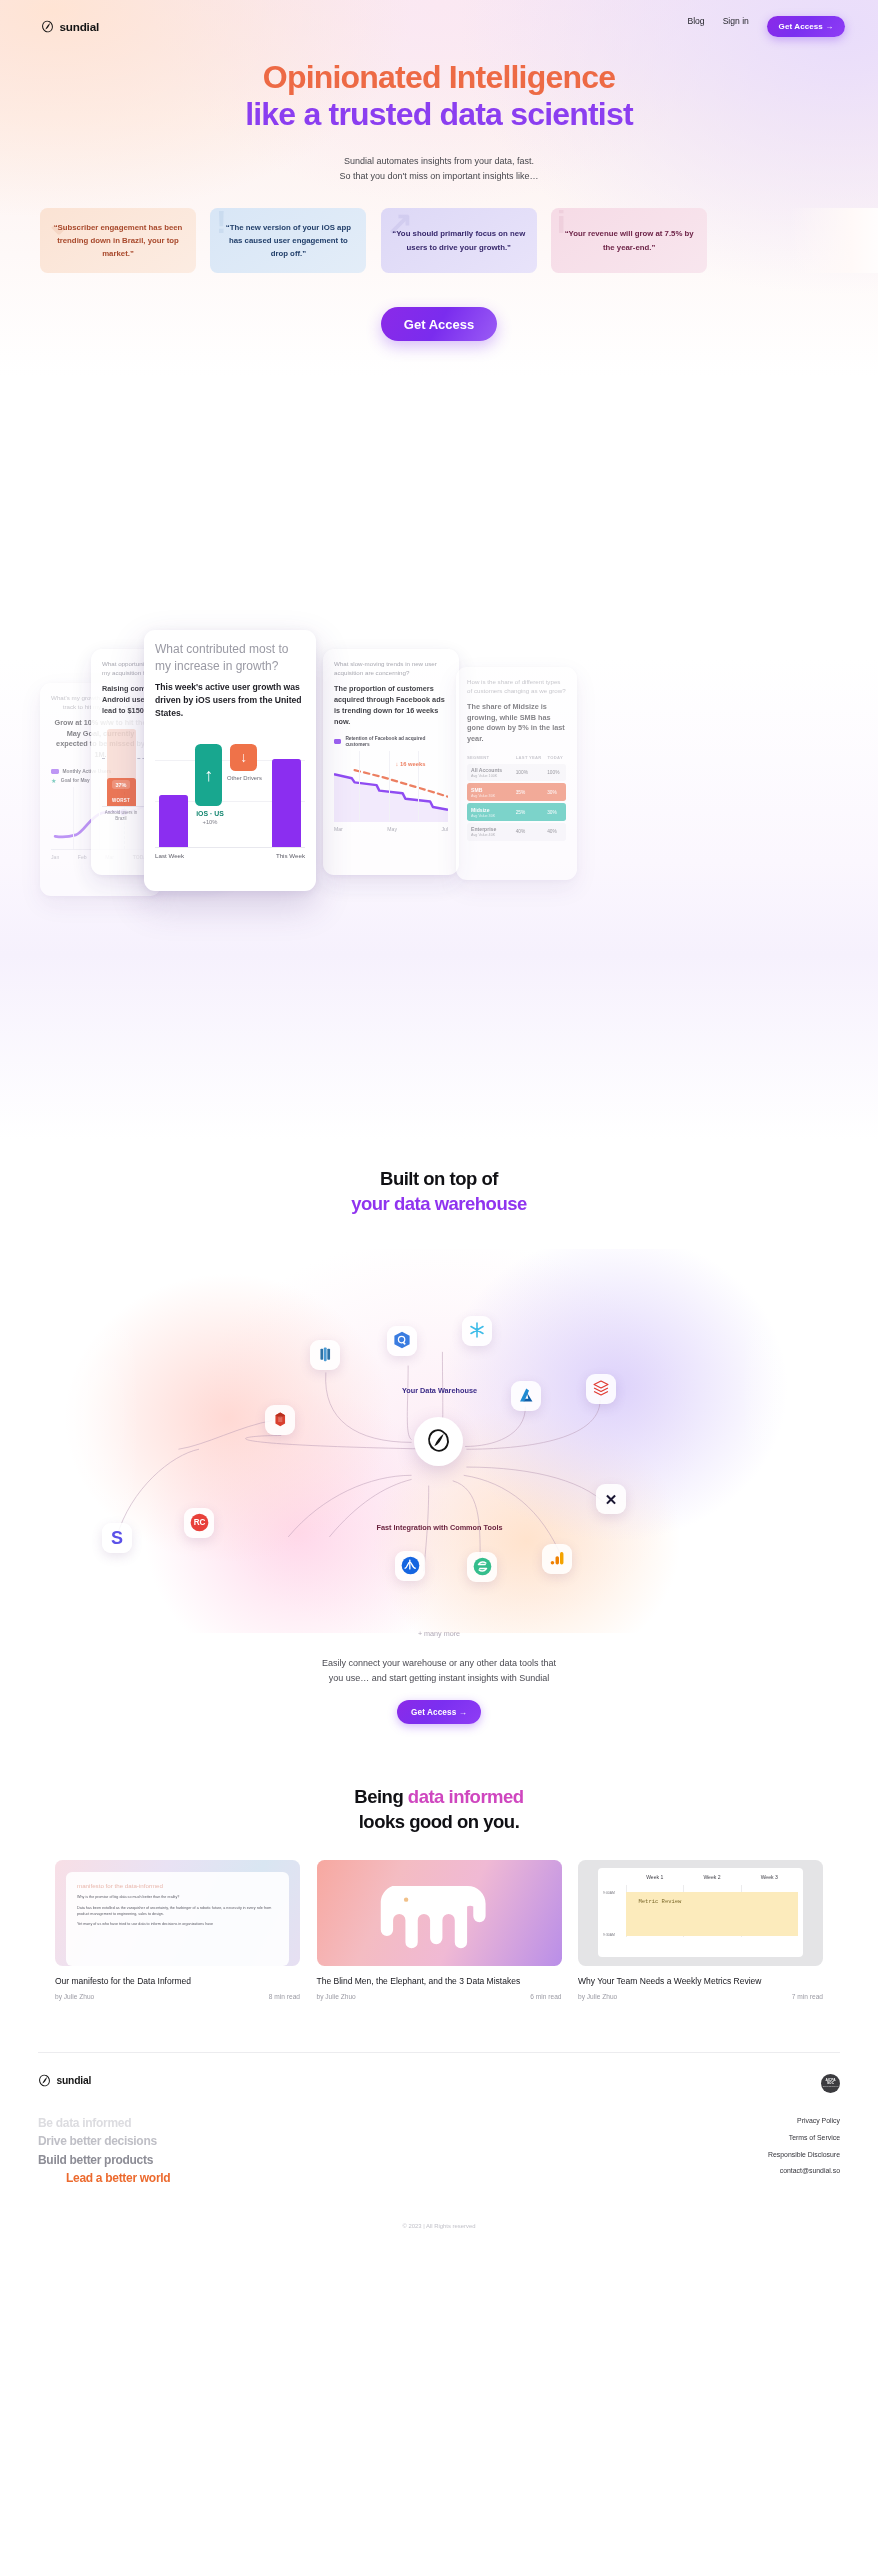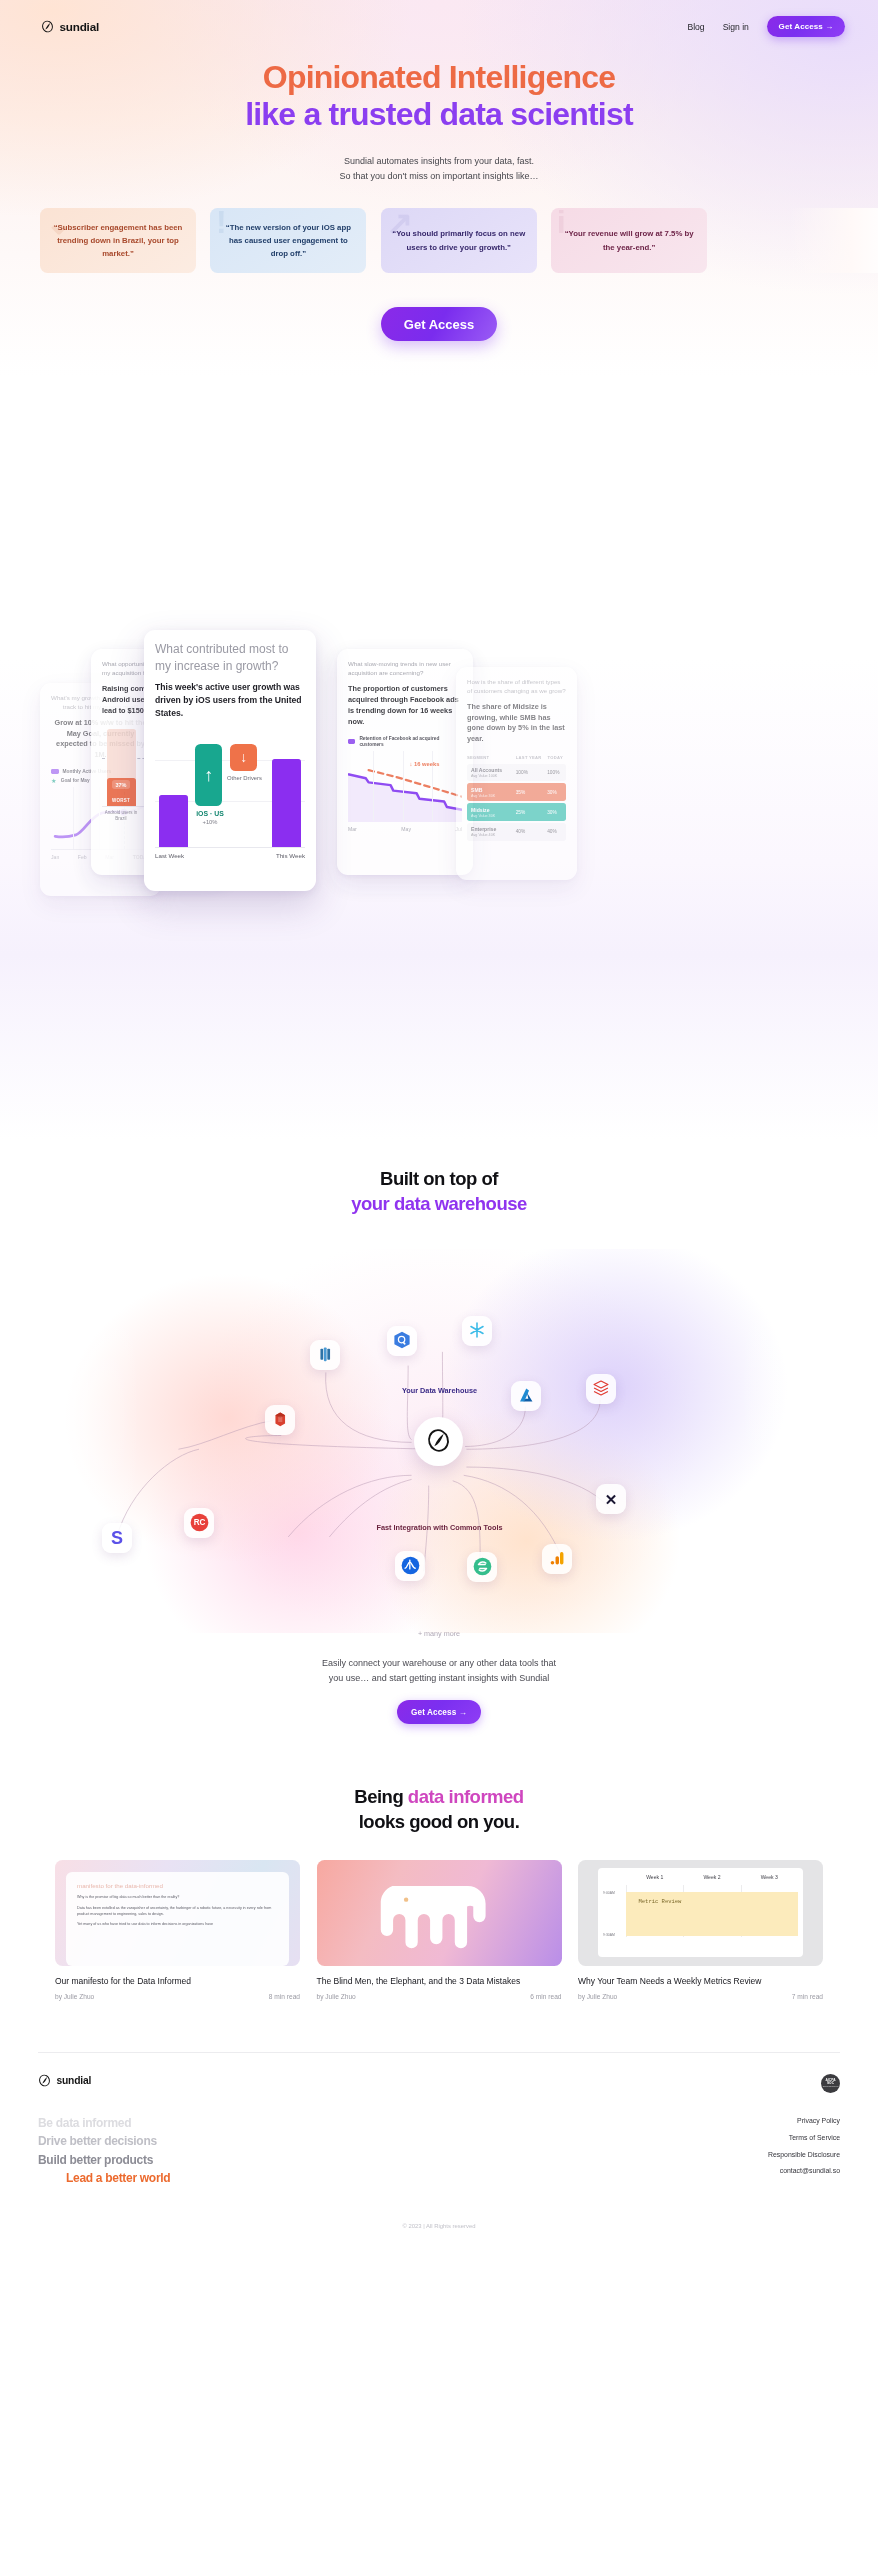--- a/index.html
+++ b/index.html
@@ -27,21 +27,21 @@
   }
   .nav {
     position:relative; z-index:5;
     display:flex; align-items:center; justify-content:space-between;
     padding:15px 33px 0 41px;
     height:38px;
   }
   .brand { display:flex; align-items:center; gap:5.5px; }
   .brand-mark { width:13px; height:13px; display:block; }
   .brand-name { font-size:11.7px; font-weight:700; letter-spacing:-0.2px; color:#141414; }
-  .nav-right { display:flex; align-items:center; gap:18px; }
+  .nav-right { display:flex; gap:18px; }
   .nav-link { font-size:8.6px; color:#26262c; text-decoration:none; }
   .btn-pill {
     display:inline-flex; align-items:center; justify-content:center; gap:3.4px;
     background:linear-gradient(135deg,#8b2ae8 0%,#7b2ff0 45%,#8f3df5 100%);
     color:#fff; border:none; border-radius:686px;
     font-size:8px; font-weight:600; letter-spacing:0.1px;
     padding:6.2px 11.7px; cursor:pointer;
     box-shadow:0 2.7px 9.6px rgba(124,47,240,.35);
   }
   .hero-title {
@@ -145,21 +145,21 @@
   .icard .a {
     font-size:7.3px; line-height:1.48; font-weight:700; color:#1d1d24;
   }
   .card-far { width:121px; height:213px; opacity:.55; }
   .card-mid { width:136px; height:226px; opacity:.85; }
   .card-center { width:172px; height:261px; opacity:1; z-index:6;
     box-shadow:0 15px 36px rgba(70,40,120,.20), 0 2.7px 8.2px rgba(70,40,120,.08); }
   #c1 { left:40px;  top:61px;text-align:center;  }
   #c2 { left:91px; top:27.4px;  }
   #c3 { left:144px; top:8.2px;  }
-  #c4 { left:337px; top:27.4px;  }
+  #c4 { left:323px; top:27.4px;  }
   #c5 { left:456px; top:45px;  }
 
   .mini-chart { margin-top:8.2px; position:relative; }
   .legend-row { display:flex; align-items:center; gap:4.1px; margin-bottom:3.4px; }
   .legend-sw { width:7.5px; height:4.8px; border-radius:1.4px; }
   .legend-tx { font-size:4.8px; font-weight:700; color:#3d3d48; }
   .legend-star { font-size:6.2px; color:#18a78f; line-height:1; }
 
   .gridbox { position:relative; border-bottom:0.7px solid #e8e8ee; }
   .vline { position:absolute; top:0; bottom:0; width:0.7px; background:#f0f0f5; }

